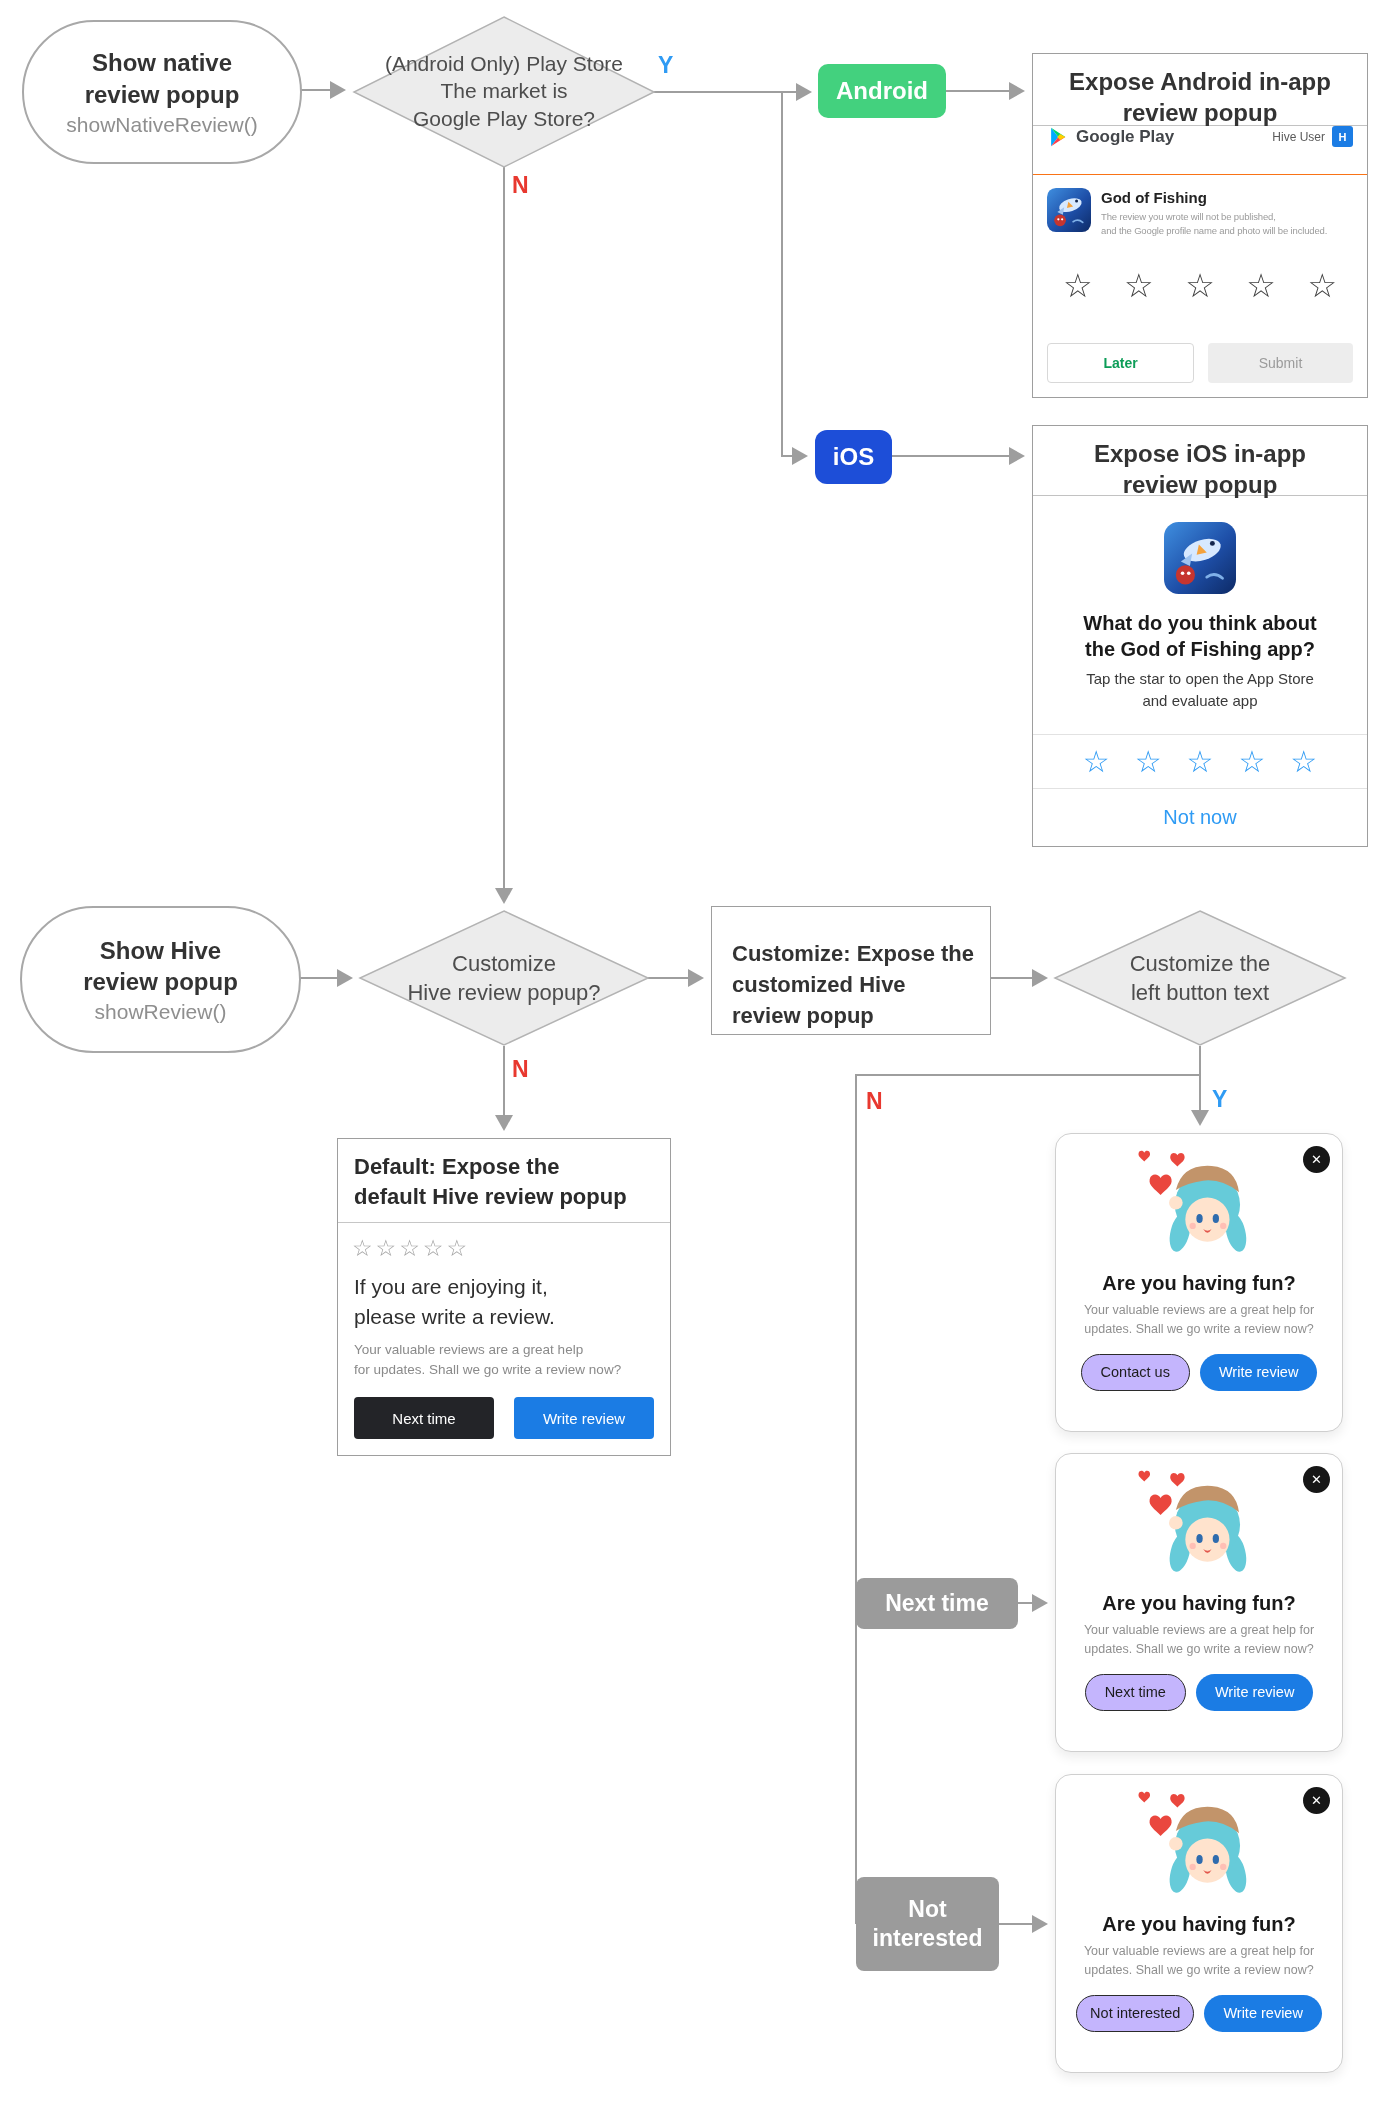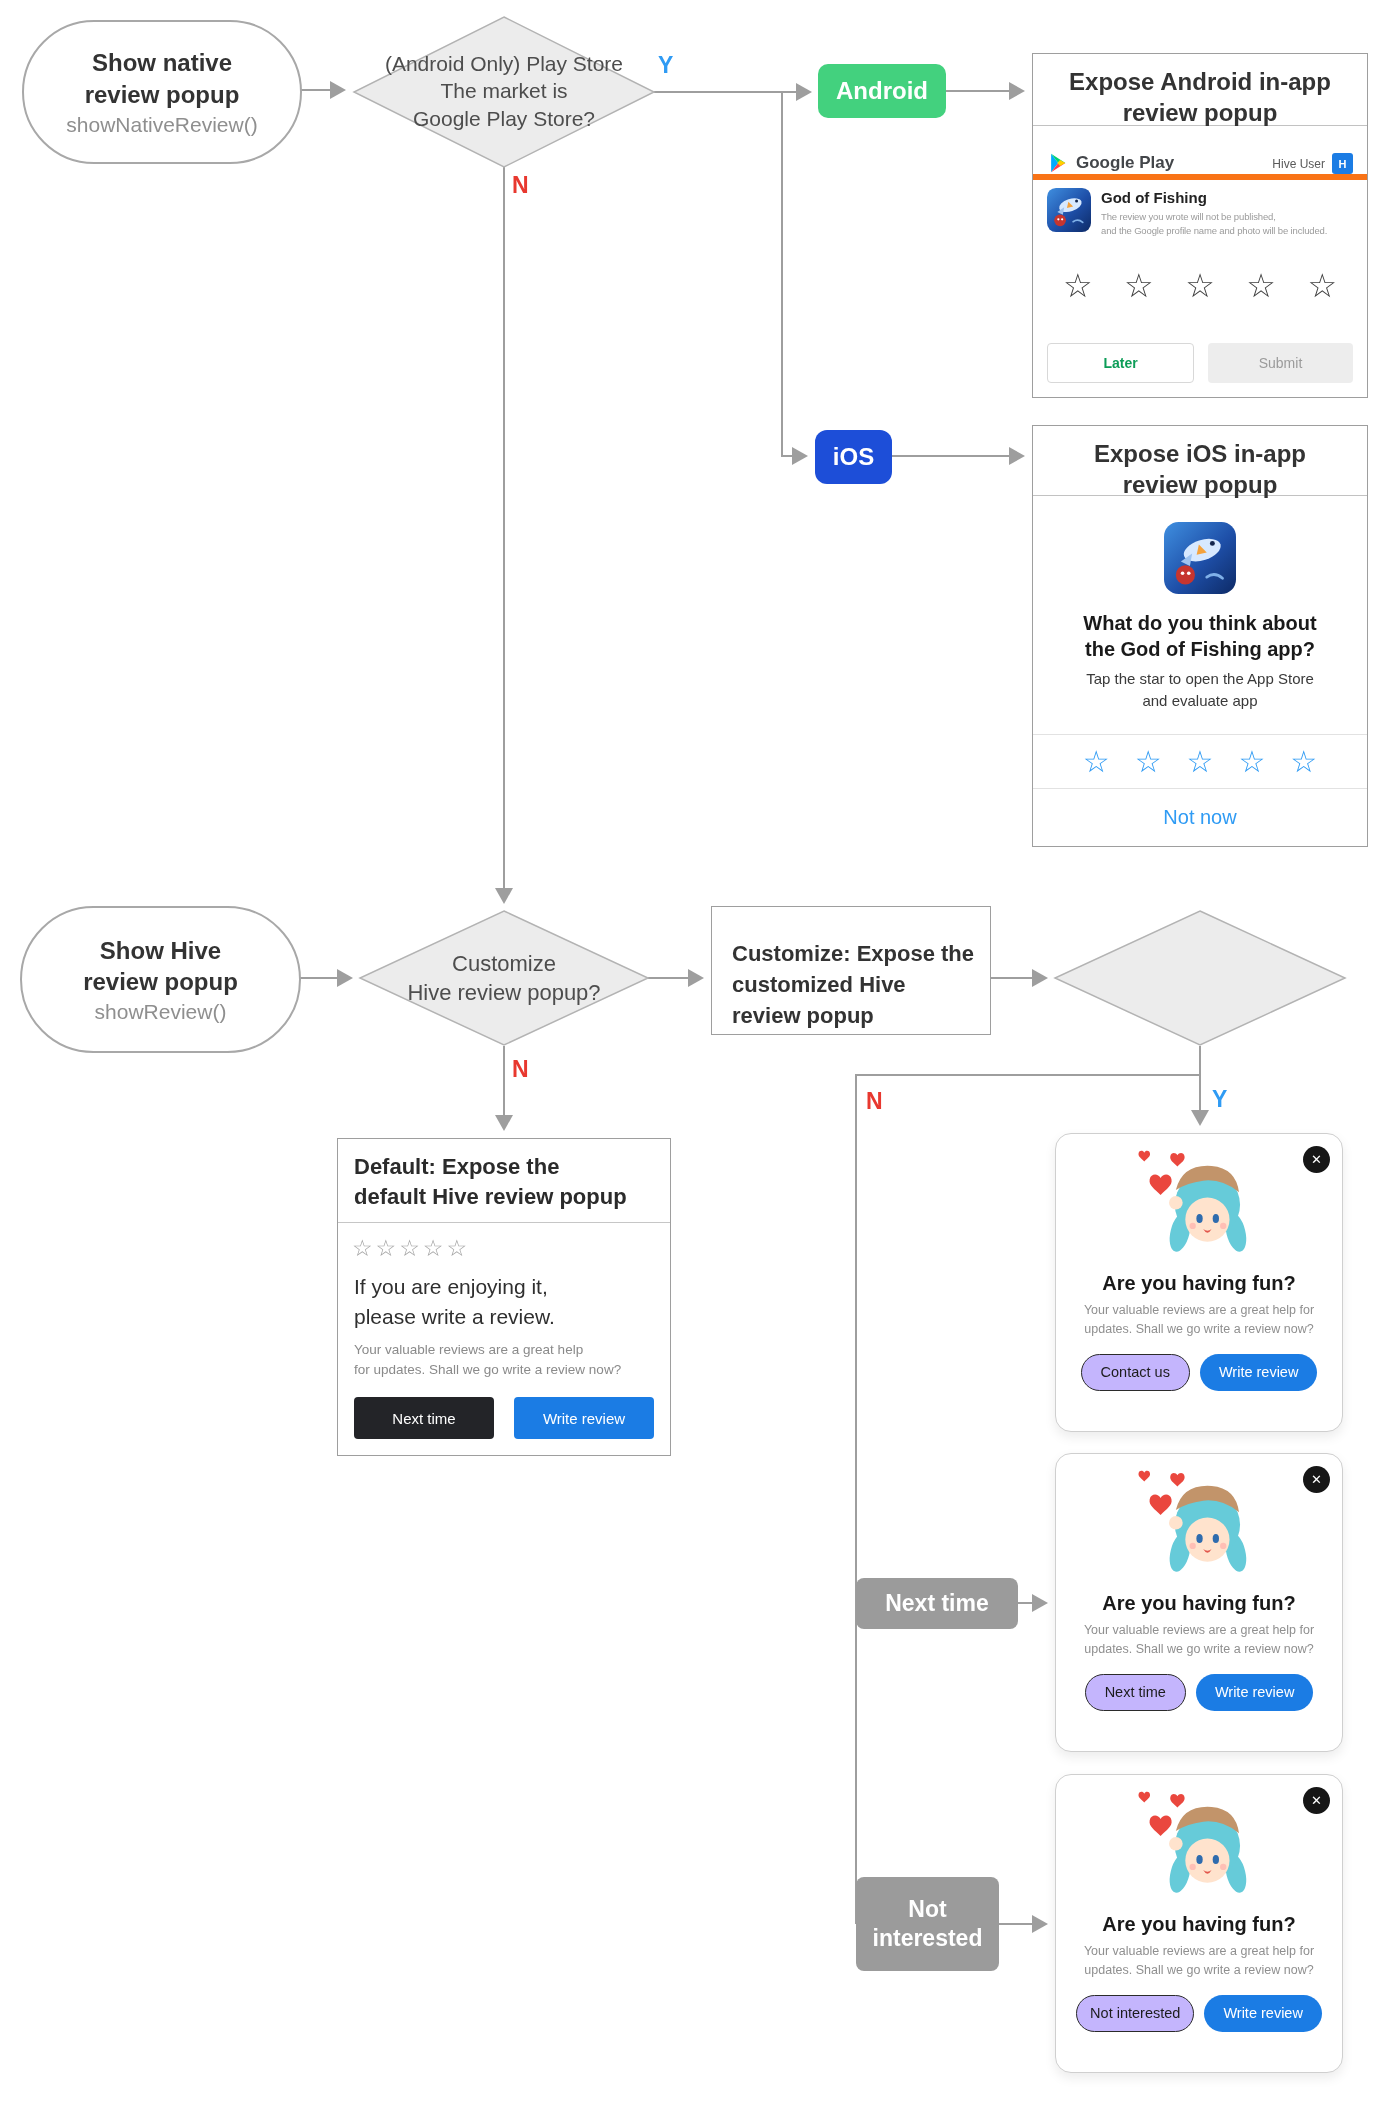--- a/index.html
+++ b/index.html
@@ -32,22 +32,22 @@
          font-weight:bold;box-sizing:border-box;}
   .badge-android{background:#43d17e;border-radius:10px;font-size:24px;}
   .badge-ios{background:#1d4ed8;border-radius:12px;font-size:24px;}
   .badge-gray{background:#9b9b9b;border-radius:8px;font-size:23px;line-height:1.28;
               flex-direction:column;text-align:center;}
 
   
   .popup-title{padding-top:12px;text-align:center;border-bottom:1.5px solid #c2c2c2;}
   .popup-title .t{font-size:24px;font-weight:bold;color:#333;line-height:1.3;}
   .android-title{height:72px;box-sizing:border-box;}
-  .gp-row{position:absolute;left:0;right:0;top:72px;height:48px;display:flex;align-items:flex-end;
-          justify-content:space-between;padding:0 14px;border-bottom:6px solid #f97316;}
+  .gp-row{position:absolute;left:0;right:0;top:72px;height:48px;display:flex;align-items:flex-start;
+          justify-content:space-between;padding:0 14px;border-bottom:1px solid #f97316;}
   .gp-left{display:flex;align-items:center;}
   .gp-text{font-size:17px;font-weight:600;color:#43464a;margin-left:7px;}
   .gp-right{display:flex;align-items:center;}
   .hive-user{font-size:12px;color:#5a5a5a;}
   .h-avatar{width:21px;height:21px;background:#1b7ce4;color:#fff;border-radius:3px;
             display:flex;align-items:center;justify-content:center;font-size:11px;font-weight:bold;margin-left:7px;}
   .app-row{position:absolute;left:14px;right:8px;top:134px;display:flex;gap:10px;align-items:flex-start;}
   .app-name{font-size:15px;font-weight:bold;color:#222;margin-top:1px;}
   .app-disc{font-size:9.5px;letter-spacing:-0.15px;color:#9b9b9b;line-height:1.5;margin-top:4px;white-space:nowrap;}
   .stars-row{position:absolute;left:0;right:0;display:flex;align-items:center;}
@@ -271,20 +271,24 @@
     <div class="dia-text2">Customize</div>
     <div class="dia-text2">Hive review popup?</div>
   </div>
 
   <div class="abs node flowbox" style="left:711px;top:906px;width:280px;height:129px;padding:32px 0 0 20px;">
     <div class="cust-line">Customize: Expose the</div>
     <div class="cust-line">customized Hive</div>
     <div class="cust-line">review popup</div>
   </div>
 
+  <div class="abs node" style="left:1070px;top:949px;width:260px;">
+    <div class="dia-text2">Customize the</div>
+    <div class="dia-text2">left button text</div>
+  </div>
 
   <div class="abs lab lab-n" style="left:512px;top:1056px;">N</div>
   <div class="abs lab lab-y" style="left:1212px;top:1086px;">Y</div>
   <div class="abs lab lab-n" style="left:866px;top:1088px;">N</div>
 
   <div class="abs node flowbox" style="left:337px;top:1138px;width:334px;height:318px;">
     <div class="dft-title">
       <div class="t">Default: Expose the</div>
       <div class="t">default Hive review popup</div>
     </div>

